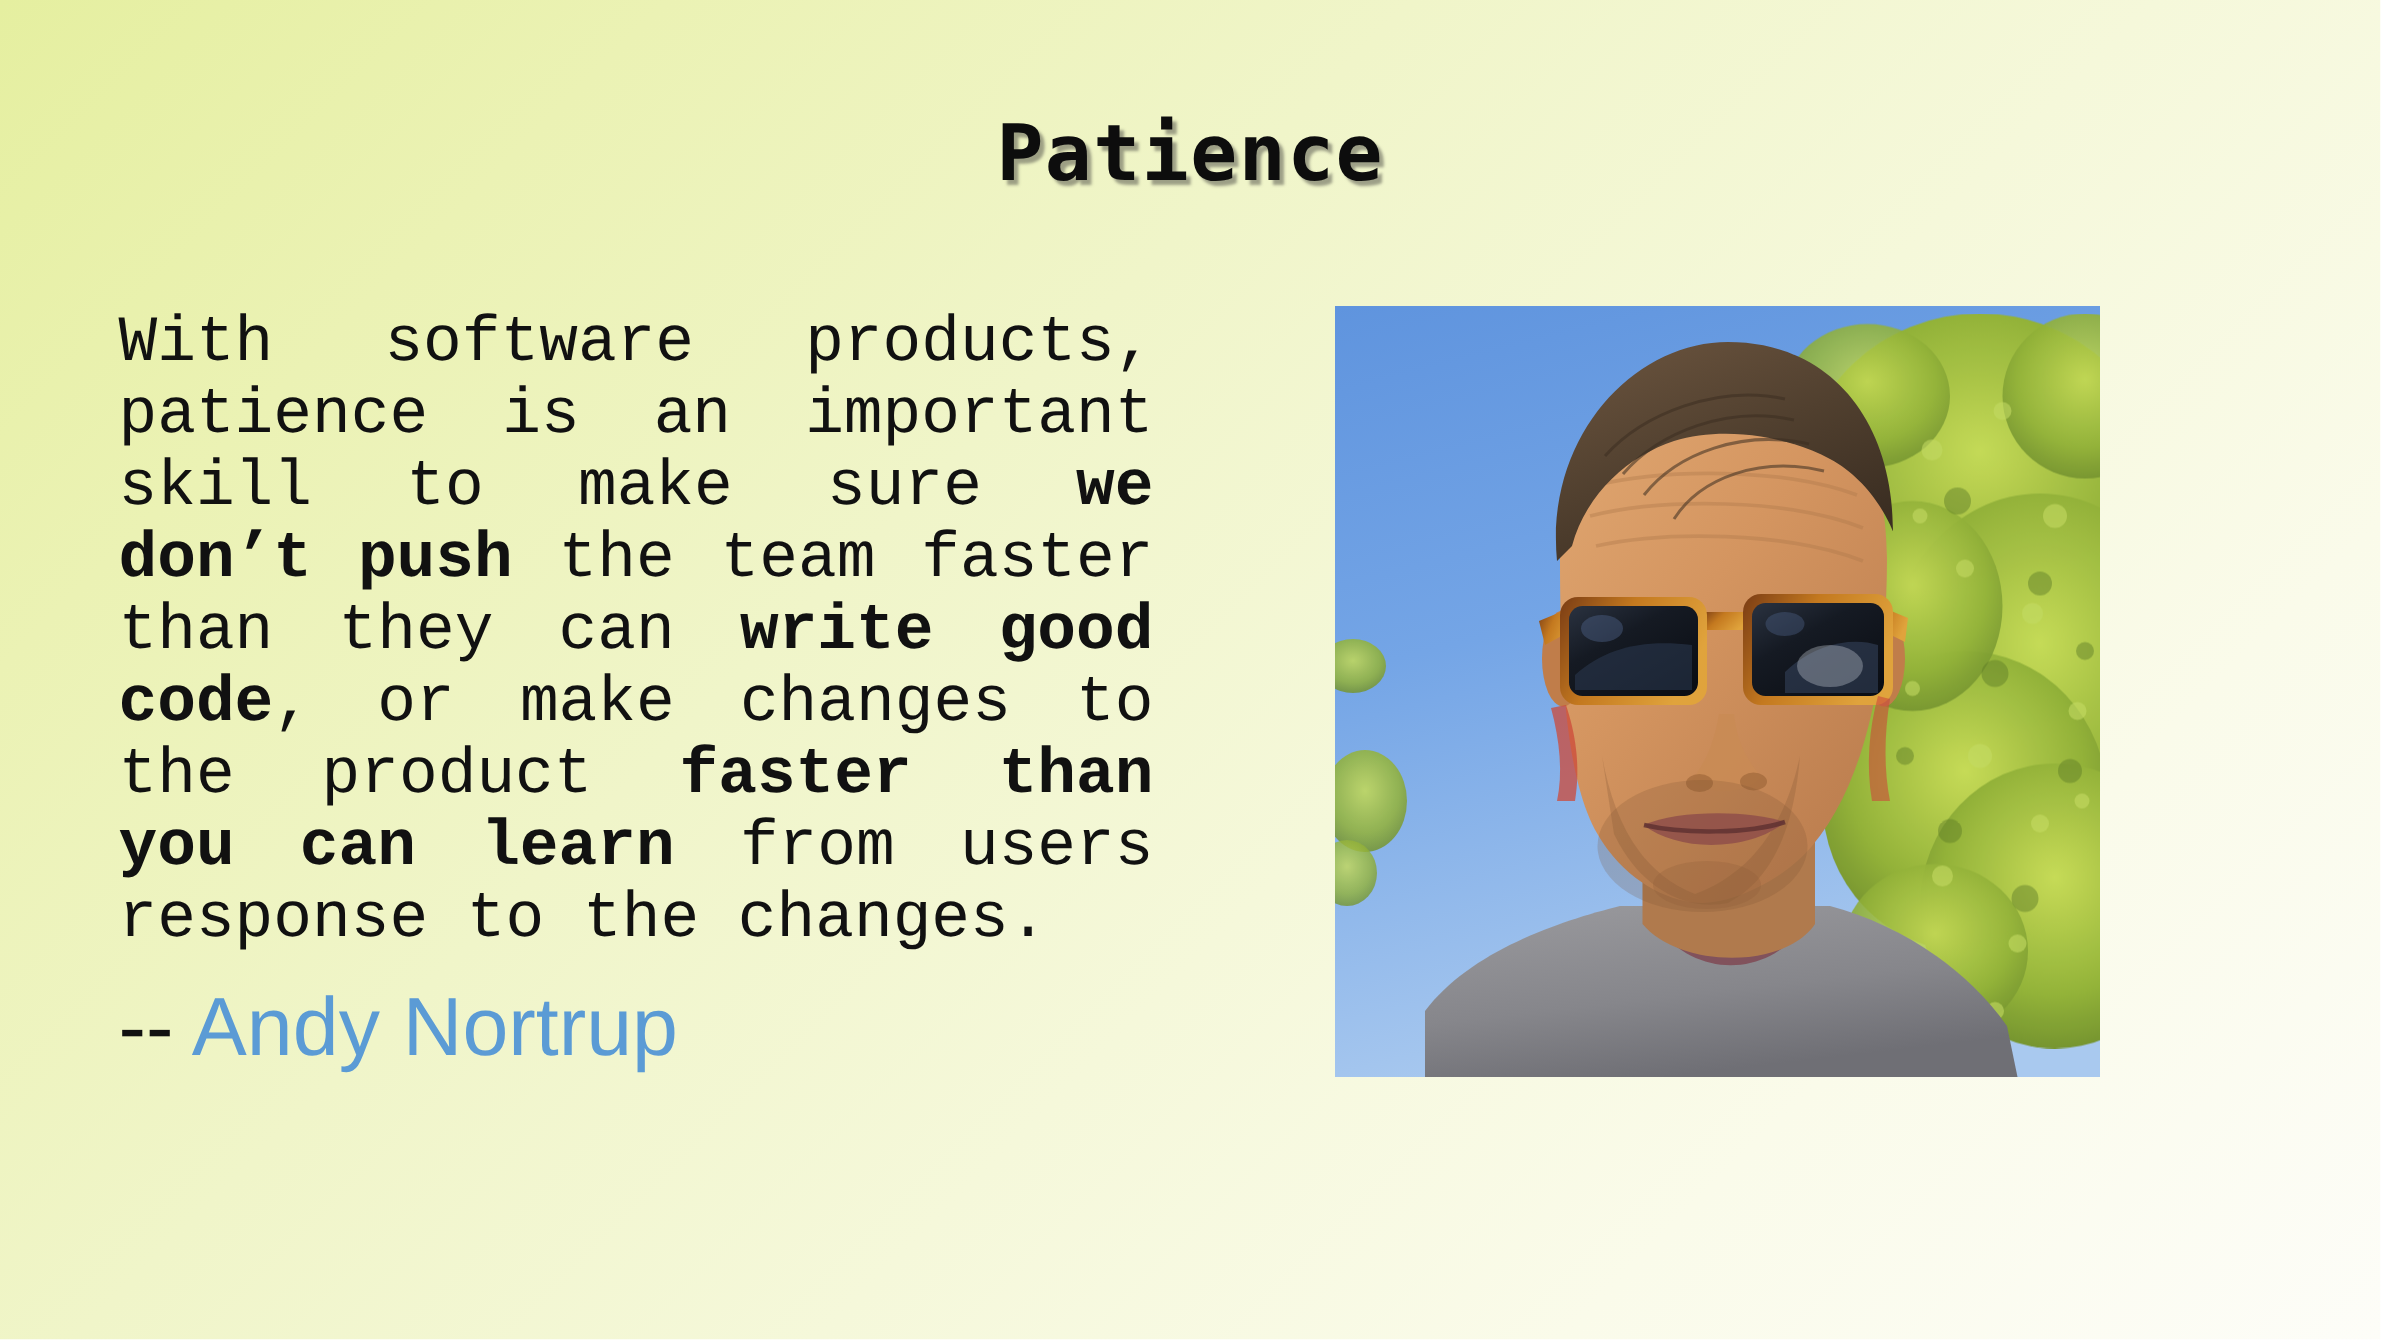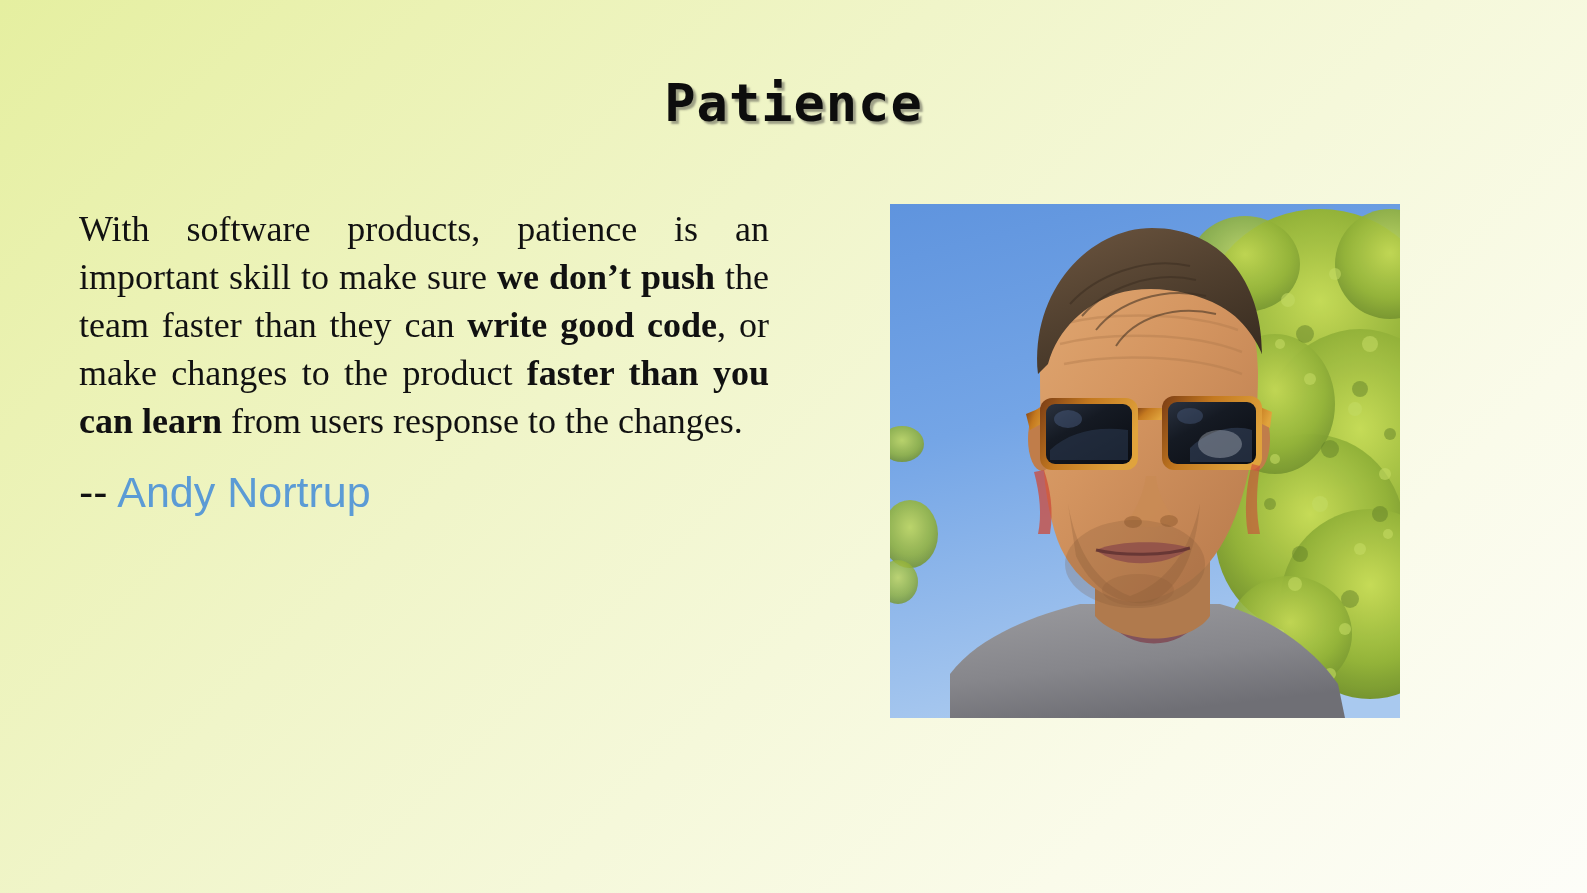--- a/index.html
+++ b/index.html
@@ -50,35 +50,35 @@
   #quote-block {
     position: absolute;
     left: 79px;
     top: 205px;
     width: 690px;
   }
   #quote-text {
     margin: 0;
     text-align: justify;
     text-justify: inter-word;
-    font-family: Liberation Serif, serif;
-    font-size: 36px;
+    font-family: Liberation Mono, monospace;
+    font-size: 43px;
     line-height: 48px;
     font-stretch: condensed;
     color: #111111;
     word-spacing: 0px;
     hyphens: none;
   }
   #quote-text .b { font-weight: bold; }
 
   #attribution {
     margin: 0;
     padding-top: 22px;
     font-family: "Liberation Sans Narrow", "Liberation Sans", sans-serif;
-    font-size: 43px;
+    font-size: 55px;
     line-height: 50px;
     color: #111111;
     white-space: nowrap;
   }
   #attribution .author {
     color: #5b9bd5;
   }
 
   
   #photo-frame {

